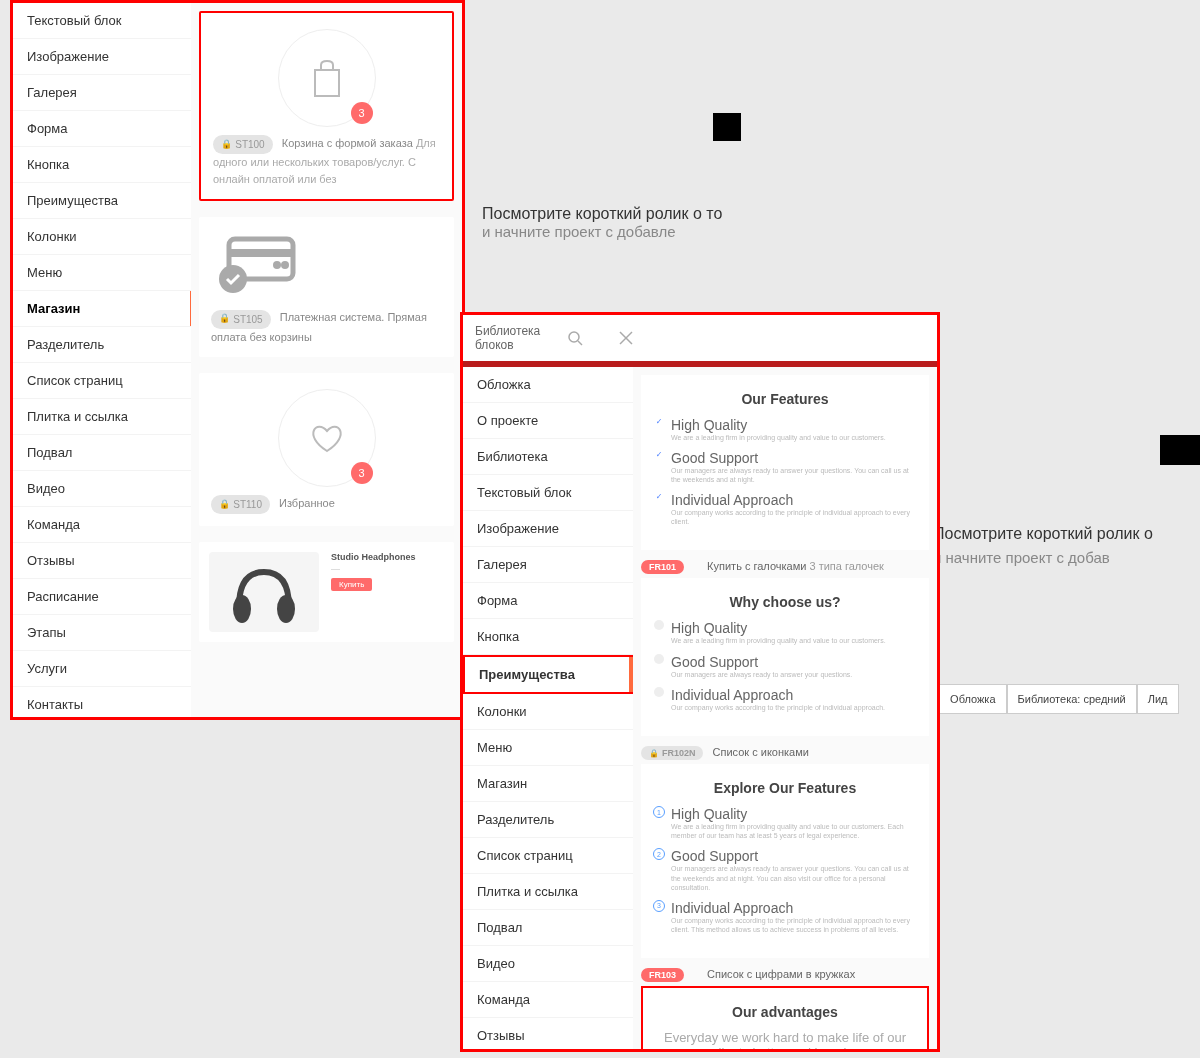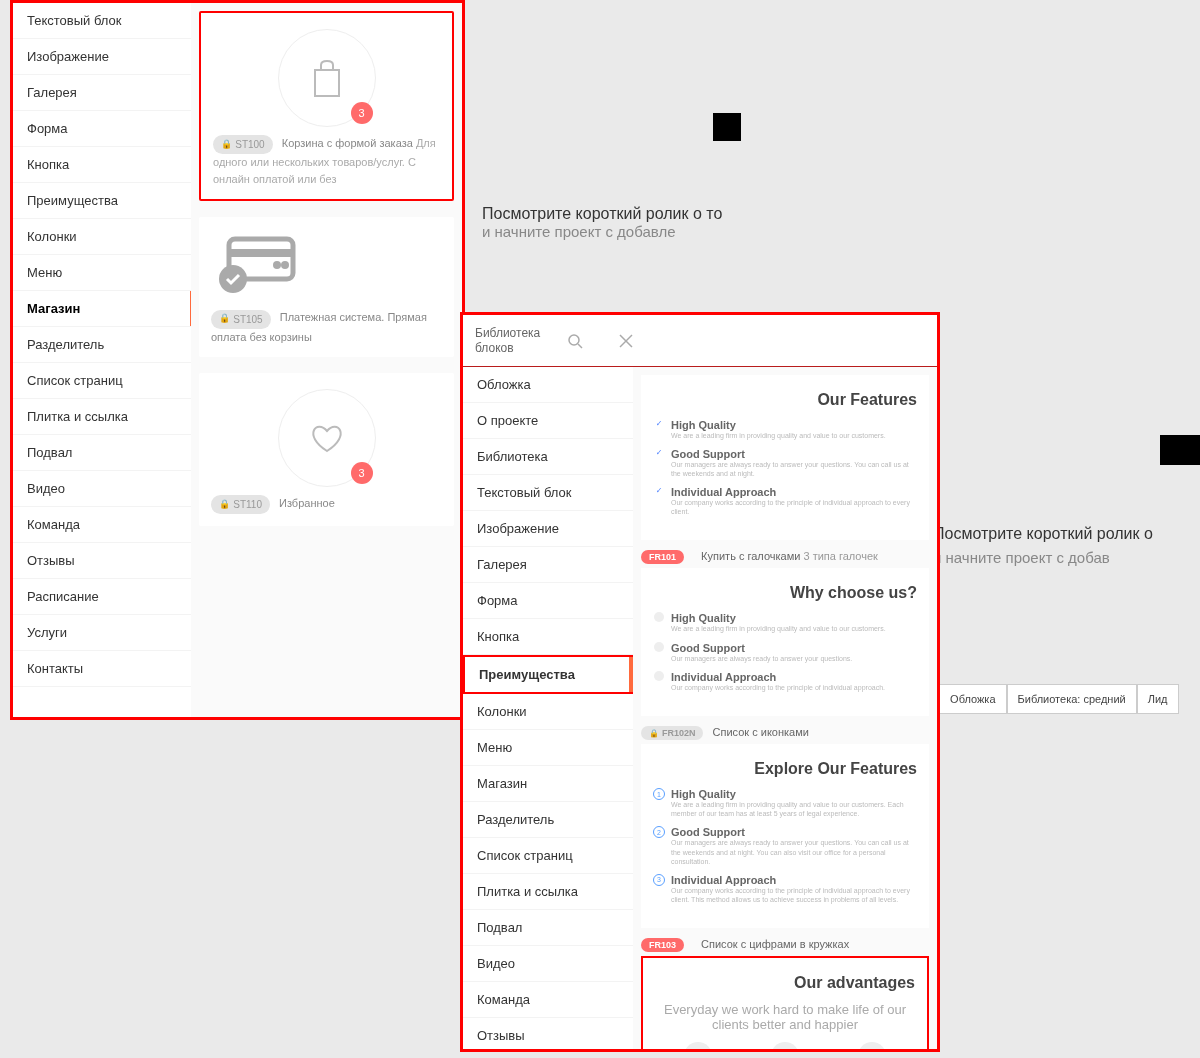--- a/index.html
+++ b/index.html
@@ -53,48 +53,48 @@
 .bg-text1 { position: absolute; left: 482px; top: 205px; font-size: 16px; color: #333; }
 .bg-text1 .sub { color: #888; font-size: 15px; text-align:left; }
 .black-box1 { position:absolute; left:713px; top:113px; width:28px; height:28px; background:#000; }
 
 
 .panel-right {
   position: absolute; left: 460px; top: 312px; width: 480px; height: 740px;
   background: #fff; border: 3px solid #ff0000; overflow: hidden;
 }
 .header2 {
-  height: 52px; display: flex; align-items: center; border-bottom: 1px solid #b91c1c;
+  height: 52px; display: flex; align-items: center; border-bottom: 6px solid #b91c1c;
   padding: 8px 12px; gap: 12px;
 }
 .header2 .title { font-size: 12px; color: #666; line-height: 1.2; flex: 0 0 80px; }
 .header2 .search-ico, .header2 .close-ico { width: 40px; text-align:center; color:#999; font-size:14px; cursor:pointer; }
 .sidebar2 {
   position: absolute; left: 0; top: 52px; width: 170px; bottom: 0; overflow:hidden;
 }
 .sidebar2 .item {
   padding: 10px 14px; font-size: 13px; color: #333; cursor: pointer;
   border-bottom: 1px solid #f3f3f3;
 }
 .sidebar2 .item.active { border: 2px solid #ff0000; font-weight: bold; position: relative; }
 .sidebar2 .item.active::after {
   content:""; position:absolute; right:-2px; top:0; bottom:0; width:4px; background:#ff6a3d;
 }
 .preview2 {
   position: absolute; left: 170px; top: 52px; right: 0; bottom: 0;
   background: #fafafa; padding: 8px; overflow: hidden;
 }
 .feature-card { background:#fff; padding: 16px 12px; margin-bottom: 10px; }
-.feature-card h6 { text-align:right; font-size: 16px; font-weight: 600; color:#444; margin-bottom:10px; }
+.feature-card h6 { text-align:center; font-size: 14px; font-weight: 600; color:#444; margin-bottom:10px; }
 .feature-row { display:flex; gap:6px; margin-bottom:8px; font-size:8px; color:#999; align-items:flex-start; }
 .feature-row .ico { width:12px; flex-shrink:0; text-align:center; }
-.feature-row .txt .h { color:#666; font-weight:700; font-size:11px; }
+.feature-row .txt .h { color:#666; font-weight:400; font-size:14px; }
 .feature-row .txt .d { color:#bbb; font-size:7px; line-height:1.3; }
 .blk-label { font-size: 11px; color:#999; margin: 6px 0 4px; }
-.blk-label .pill-o { display:inline-block; background:#ff6a6a; color:#fff; border-radius:10px; padding:2px 8px; font-size:9px; margin-right:14px; font-weight:bold;text-align:center; }
+.blk-label .pill-o { display:inline-block; background:#ff6a6a; color:#fff; border-radius:10px; padding:2px 8px; font-size:9px; margin-right:20px; font-weight:bold;text-align:center; }
 .blk-label .pill-g { display:inline-flex; align-items:center; background:#e4e4e4; color:#999; border-radius:10px; padding:2px 8px; font-size:9px; margin-right:6px; font-weight:bold; }
 .blk-label .t1 { color:#666; font-weight:500; }
 .adv-card { border:2px solid #ff0000; }
 .adv-cols { display:flex; justify-content:space-around; margin-top:10px; }
 .adv-col { text-align:center; font-size:8px; color:#666; }
 .adv-col .circ { width:28px; height:28px; border-radius:50%; background:#eee; margin:0 auto 4px; display:flex; align-items:center; justify-content:center; font-size:11px; color:#888; }
 
 
 .bg-text2 { position: absolute; left: 933px; top: 525px; font-size: 16px; color: #333; }
 .bg-text2 .sub { color: #888; font-size: 15px; margin-top: 6px; }
@@ -139,20 +139,21 @@
       <div class="item">Меню</div>
       <div class="item active">Магазин</div>
       <div class="item">Разделитель</div>
       <div class="item">Список страниц</div>
       <div class="item">Плитка и ссылка</div>
       <div class="item">Подвал</div>
       <div class="item">Видео</div>
       <div class="item">Команда</div>
       <div class="item">Отзывы</div>
       <div class="item">Расписание</div>
+      <div class="item">Этапы</div>
       <div class="item">Услуги</div>
       <div class="item">Контакты</div>
     </div>
   <div class="preview1">
 
     <div class="card highlight">
       <div class="icon-circle">
         <svg width="34" height="40" viewBox="0 0 34 40">
             <path d="M5 12 L5 38 L29 38 L29 12 Z M5 12 L29 12 M11 12 L11 7 Q11 3 17 3 Q23 3 23 7 L23 12" fill="none" stroke="#bbb" stroke-width="2"></path>
           </svg>
@@ -197,20 +198,34 @@
       </div>
       <div class="card-meta">
         <span class="tag-pill">
             <span class="lock">🔒</span>
             <span>ST110</span>
           </span>
         <span class="t1">Избранное</span>
       </div>
     </div>
 
+    <div class="card headphones-card">
+      <div class="headphones-img">
+        <svg width="80" height="70" viewBox="0 0 80 70">
+            <path d="M15 50 Q15 15 40 15 Q65 15 65 50" fill="none" stroke="#444" stroke-width="6"></path>
+            <ellipse cx="18" cy="52" rx="9" ry="14" fill="#444"></ellipse>
+            <ellipse cx="62" cy="52" rx="9" ry="14" fill="#444"></ellipse>
+          </svg>
+      </div>
+      <div class="headphones-info">
+        <div style="font-weight:600;color:#555;">Studio Headphones</div>
+        <div style="color:#ccc;margin-top:2px;">—</div>
+        <span class="buy-btn">Купить</span>
+      </div>
+    </div>
 
   </div>
 </div>
 
 <div class="panel-right">
   <div class="header2">
     <div class="title">Библиотека блоков</div>
     <div class="search-ico">
       <svg width="16" height="16" viewBox="0 0 16 16">
           <circle cx="7" cy="7" r="5" fill="none" stroke="#aaa" stroke-width="1.5"></circle>

